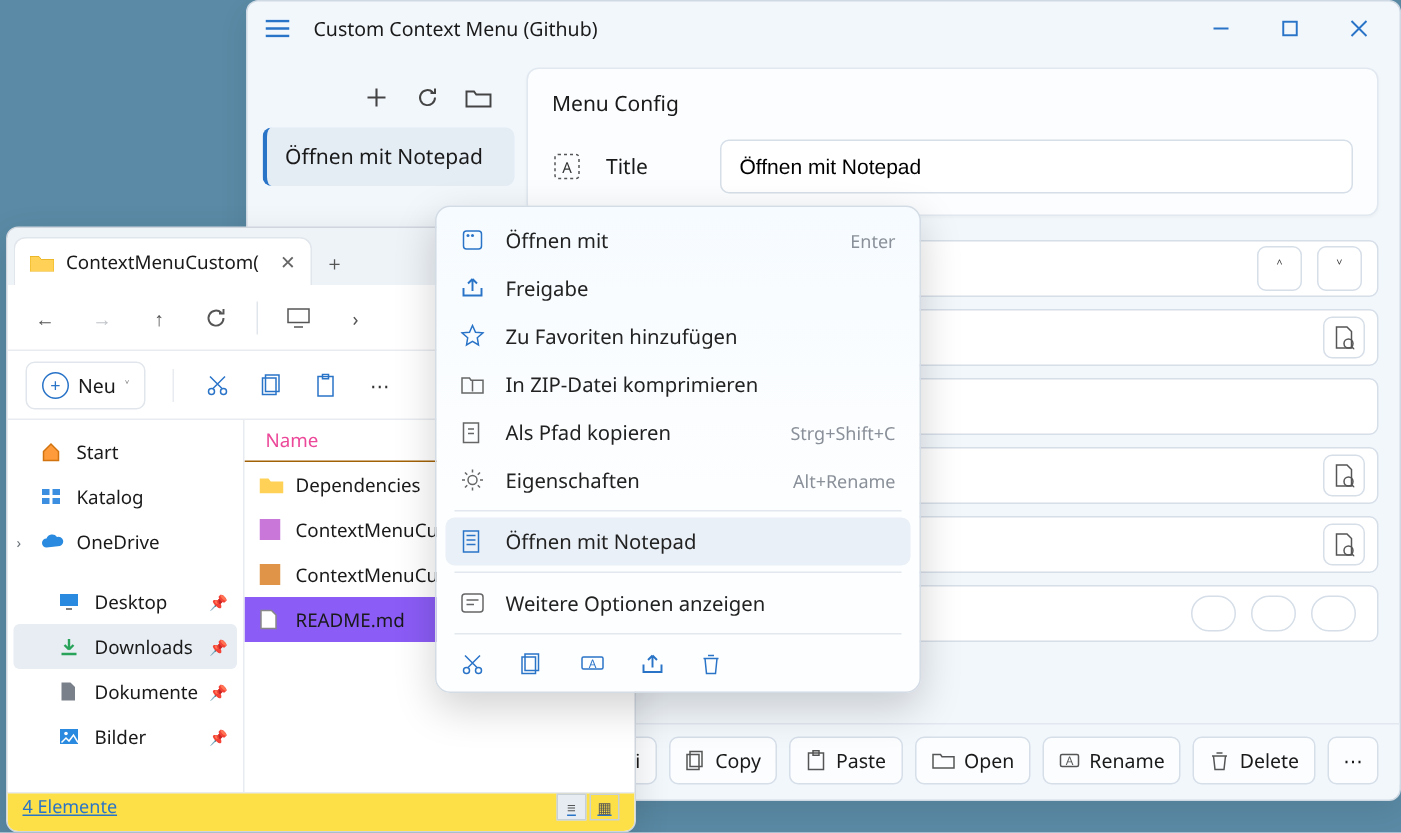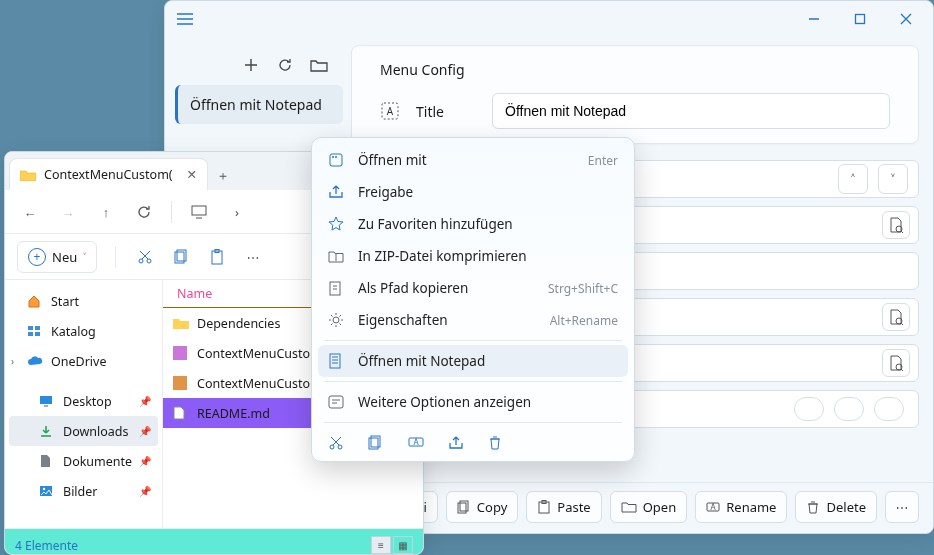--- a/index.html
+++ b/index.html
@@ -26,21 +26,21 @@
   .sidebar-top-row { display: flex; gap: 14px; justify-content: flex-end; padding: 10px 14px 10px 0; }
   .tool-icon { width: 20px; height: 20px; display: flex; align-items: center; justify-content: center; color: #444; cursor: pointer; }
   .sidebar-item {
     padding: 10px 12px; border-radius: 6px; font-size: 14px; cursor: pointer;
     background: #e4ecf4; border-left: 3px solid #2a74c8;
   }
 
   .app-main { flex: 1; padding: 8px 14px 8px 0; display: flex; flex-direction: column; gap: 10px; position: relative; }
   .config-card {
     background: #fbfdff; border: 1px solid #e1e8f0; border-radius: 8px;
-    padding: 14px 28px; box-shadow: 0 1px 2px rgba(0,0,0,0.03);
+    padding: 14px 16px; box-shadow: 0 1px 2px rgba(0,0,0,0.03);
   }
   .config-header { font-size: 14px; margin-bottom: 14px; }
   .config-row { display: flex; align-items: center; gap: 16px; }
   .config-row .icon-box { width: 20px; height: 20px; display: flex; align-items: center; justify-content: center; }
   .config-row .label { width: 60px; font-size: 14px; }
   .text-input {
     flex: 1; height: 36px; padding: 0 12px; border: 1px solid #d6dee8; border-radius: 6px;
     font-size: 14px; background: #fff;
   }
   .input-stub { height: 38px; border: 1px solid #d6dee8; border-radius: 6px; background: #fff; display: flex; align-items: center; padding: 0 12px; font-size: 14px; color: #333; position: relative; }
@@ -110,30 +110,30 @@
   .side-item .chev { position:absolute; left:2px; color:#6a727a; font-size:10px; }
   .side-group-gap { height: 10px; }
 
   .explorer-files { flex:1; display:flex; flex-direction:column; overflow:hidden; }
   .files-header { height:28px; display:flex; align-items:center; padding:0 14px; color:#ec4899; font-size:12.5px; border-bottom:1px solid #a16207; }
   .file-row { height:30px; display:flex; align-items:center; gap:8px; padding:0 10px; font-size:12.5px; cursor:default; }
   .file-row.selected { background:#8b5cf6; }
   .file-row .fglyph { width:16px; text-align:center; }
 
   .explorer-status {
-    height: 26px; border-top: 1px solid #e8ecf0; display:flex; align-items:flex-end;
-    padding: 0 10px; font-size:12px; color:#2a74c8; gap:14px; background:#5eead4;
+    height: 26px; border-top: 1px solid #e8ecf0; display:flex; align-items:flex-start;
+    padding: 0 10px; font-size:12px; color:#2a74c8; gap:14px; background:#fde047;text-decoration:underline;
   }
   .explorer-status .view-icons { margin-left:auto; display:flex; gap:2px; }
   .view-icons span { width:20px; height:18px; border:1px solid #c7cfd7; display:flex;align-items:center;justify-content:center; font-size:10px; color:#555; }
   .view-icons span.active { background:#e6ecf2; }
 
   
   .ctx-menu {
-    position: absolute; left: 311px; top: 137px; width: 324px;
+    position: absolute; left: 290px; top: 137px; width: 324px;
     background: linear-gradient(180deg, #f6fbff 0%, #fdfeff 60%);
     border: 1px solid #d3dbe4; border-radius: 10px;
     box-shadow: 0 10px 28px rgba(0,0,0,0.18); padding: 6px;
   }
   .ctx-item {
     display:flex; align-items:center; gap:12px; height:32px; padding:0 10px;
     border-radius:6px; font-size:13.5px; cursor:pointer; color:#222;
   }
   .ctx-item:hover, .ctx-item.highlight { background:#eaf0f7; }
   .ctx-item .ci-icon { width:18px; text-align:center; color:#2a74c8; }
@@ -148,20 +148,21 @@
 </head>
 <body>
 
 <div class="app-window">
   <div class="app-titlebar">
     <span class="hamburger">
       <svg width="16" height="12" viewBox="0 0 16 12">
           <path d="M0 1h16M0 6h16M0 11h16" stroke="currentColor" stroke-width="1.6"></path>
         </svg>
     </span>
+    <span class="title">Custom Context Menu (Github)</span>
     <div class="win-controls">
       <div class="win-btn">
           <svg width="12" height="12">
             <path d="M1 6h10" stroke="currentColor" stroke-width="1.3"></path>
           </svg>
         </div>
       <div class="win-btn">
           <svg width="12" height="12">
             <rect x="1.5" y="1.5" width="9" height="9" fill="none" stroke="currentColor" stroke-width="1.3"></rect>
           </svg>

